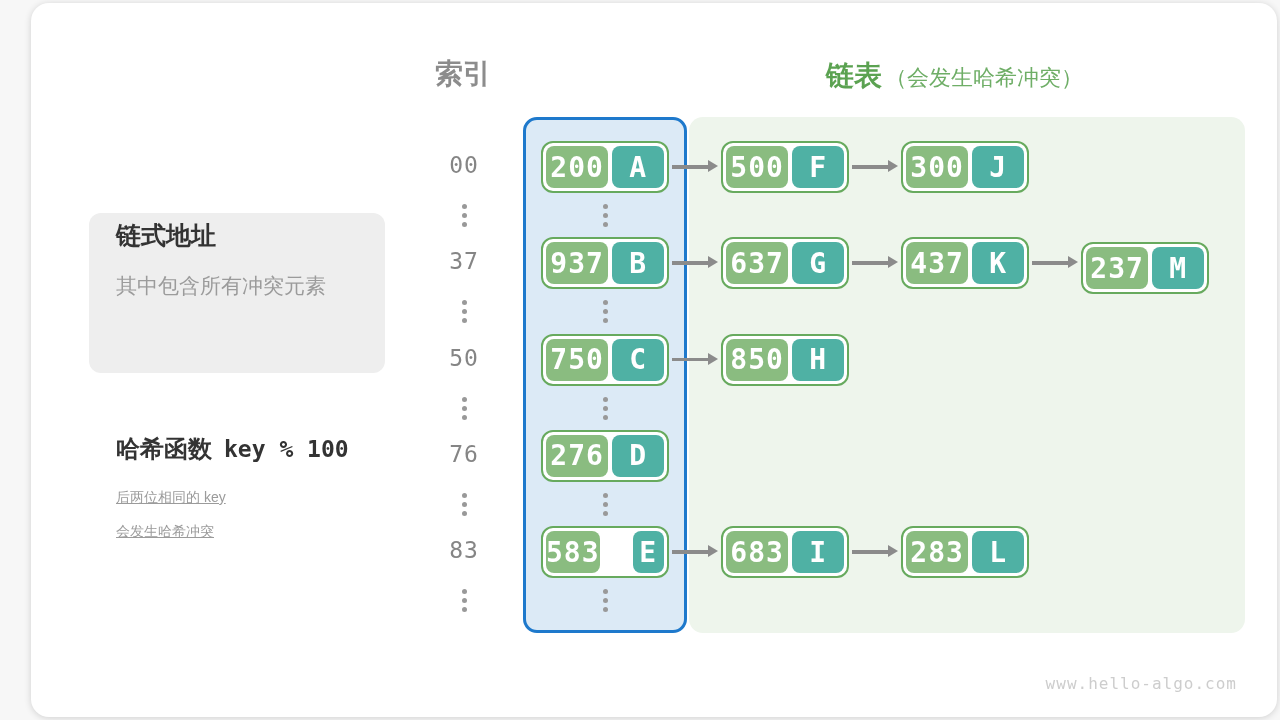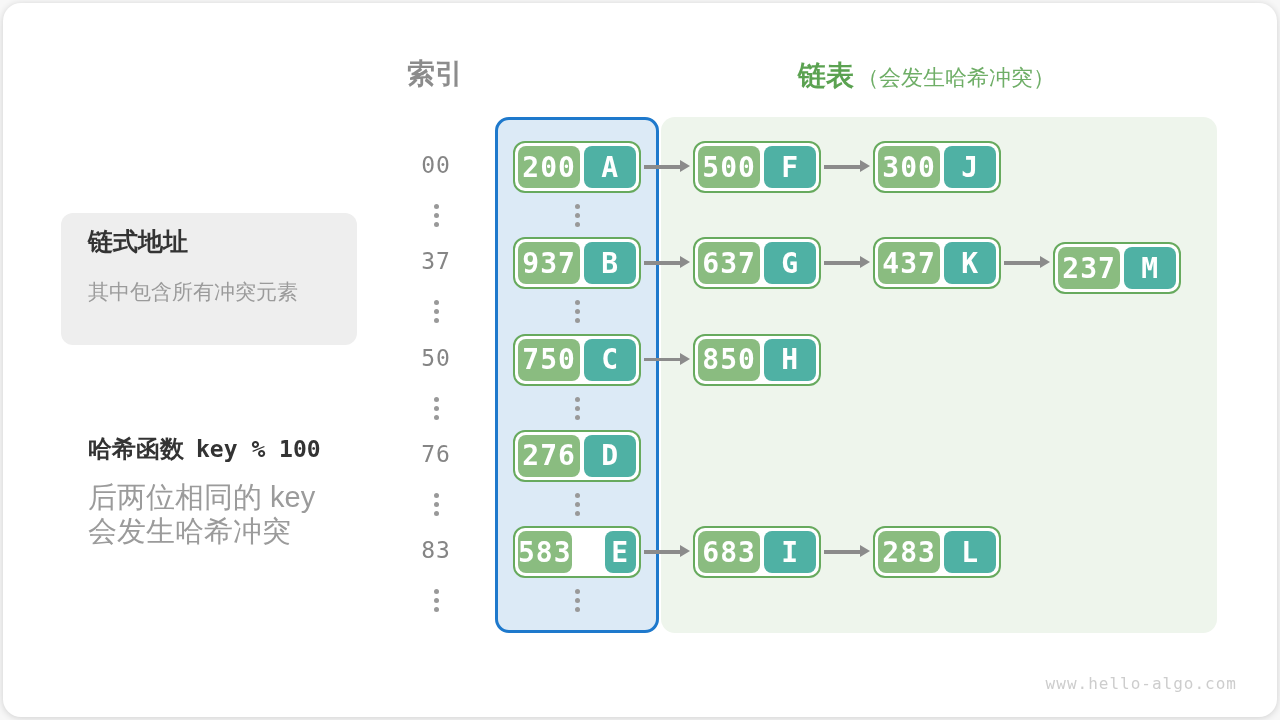--- a/index.html
+++ b/index.html
@@ -1,19 +1,19 @@
 <!DOCTYPE html>
 <html style="--header-gray: #8c8c8c; --green-title: #5ba251; --green-note: #6fae67; --array-fill: #dceaf6; --array-border: #1e79cc; --list-fill: #eef5ec; --node-border: #67aa5e; --node-key: #8abc80; --node-value: #4fb1a4; --arrow: #8b8b8b; --index-text: #858585; --dot: #999999; --info-bg: #eeeeee; --title-dark: #333333; --body-gray: #9b9b9b; --watermark: #cdcdcd;"><head>
 <meta charset="utf-8">
 <style>
   html,body{margin:0;padding:0;background:#f7f7f7;}
   body{width:1280px;height:720px;position:relative;overflow:hidden;
        font-family:"Liberation Sans",sans-serif;}
   .card{position:absolute;inset:3px;background:#fff;border-radius:18px;
-        box-shadow:0 1px 7px rgba(0,0,0,.16);}
+        box-shadow:0 1px 7px rgba(0,0,0,.16);margin-left:28px;}
 
   
   .hdr{position:absolute;top:52px;font-weight:bold;font-size:28px;
        color:var(--header-gray);text-align:center;}
   .hdr-index{left:382px;width:100px;}
   .hdr-array{left:524px;width:100px;}
   .hdr-list{position:absolute;top:54px;left:795px;display:flex;align-items:baseline;gap:3px;}
   .hdr-list-main{font-size:28px;font-weight:bold;color:var(--green-title);}
   .hdr-list-note{font-size:22px;color:var(--green-note);}
 
@@ -38,33 +38,33 @@
   .node-key{flex:1.2;background:var(--node-key);}
   .node-val{flex:1;background:var(--node-value);}
   .arrow{position:absolute;height:3.5px;background:var(--arrow);z-index:3;}
   .arrow::after{content:'';position:absolute;right:-10px;top:-4.8px;
         border-left:10px solid var(--arrow);
         border-top:6.5px solid transparent;border-bottom:6.5px solid transparent;}
   .dots{position:absolute;display:flex;flex-direction:column;gap:4px;z-index:2;}
   .dot{width:5px;height:5px;border-radius:50%;background:var(--dot);}
 
   
-  .info-box{position:absolute;left:58px;top:210px;width:296px;height:132px;
+  .info-box{position:absolute;left:58px;top:210px;width:296px;height:160px;
             box-sizing:border-box;background:var(--info-bg);border-radius:12px;
-            padding:12px 27px;}
+            padding:6px 27px;}
   .info-title{font-size:25px;font-weight:bold;color:var(--title-dark);margin-bottom:15px;}
   .info-line{font-size:21px;color:var(--body-gray);line-height:37px;}
 
   
   .hash-note{position:absolute;left:85px;top:430px;}
   .hash-title{display:flex;align-items:baseline;gap:12px;margin-bottom:15px;}
   .hash-title-cjk{font-size:24px;font-weight:bold;color:var(--title-dark);}
   .hash-title-code{font-family:"DejaVu Sans Mono",monospace;font-weight:bold;
                    font-size:23px;color:var(--title-dark);}
-  .hash-line{font-size:29px;color:var(--body-gray);line-height:34px;}
+  .hash-line{font-size:14px;color:var(--body-gray);line-height:34px;text-decoration:underline;}
 
   .watermark{position:absolute;right:40px;bottom:24px;
              font-family:"DejaVu Sans Mono",monospace;font-size:16px;
              color:var(--watermark);letter-spacing:1px;}
 </style>
 </head>
 <body>
 
 <div class="card">
 

